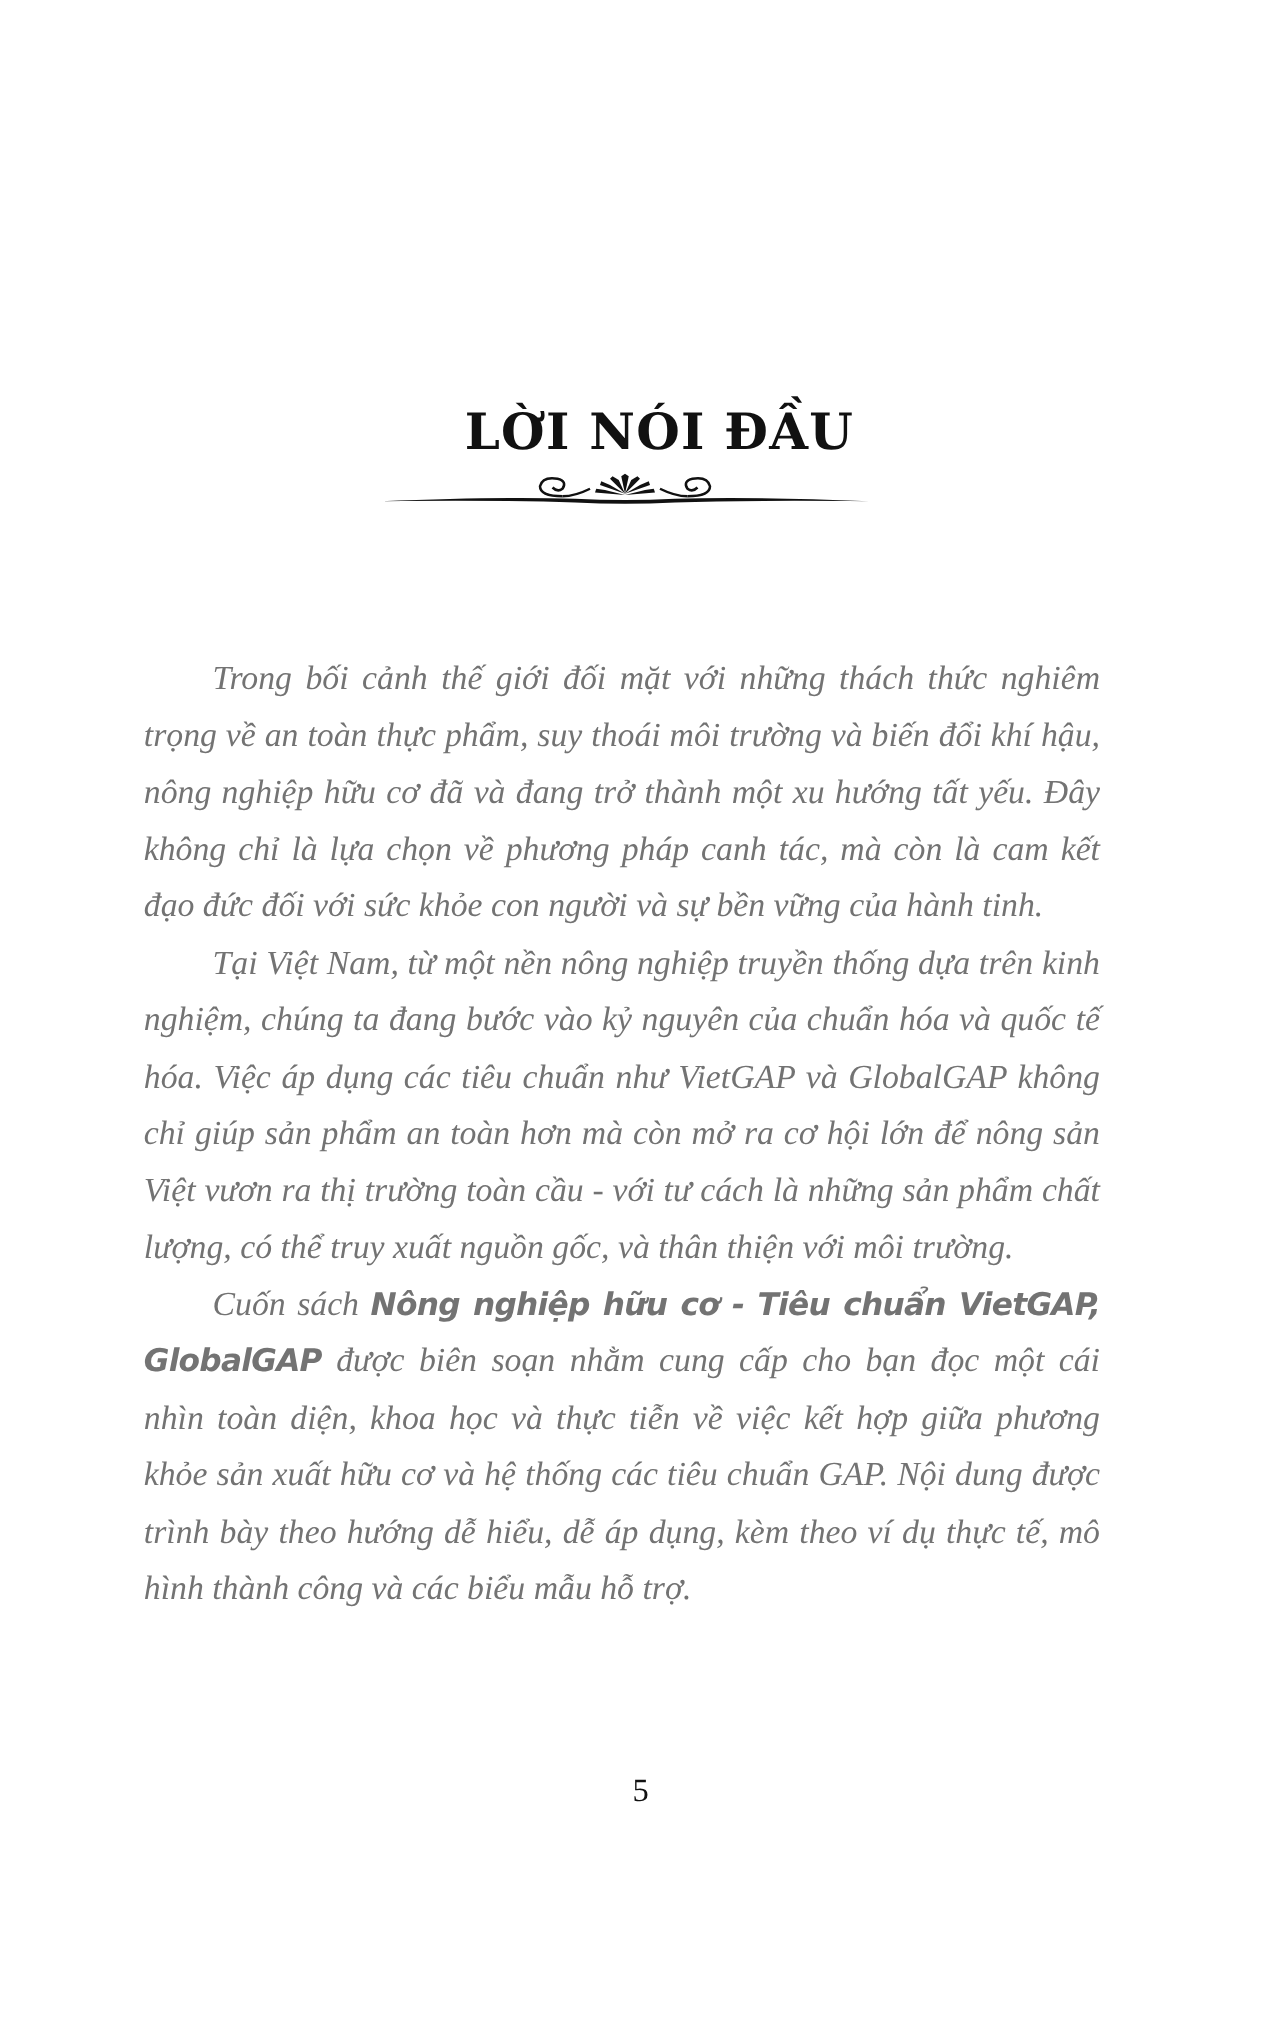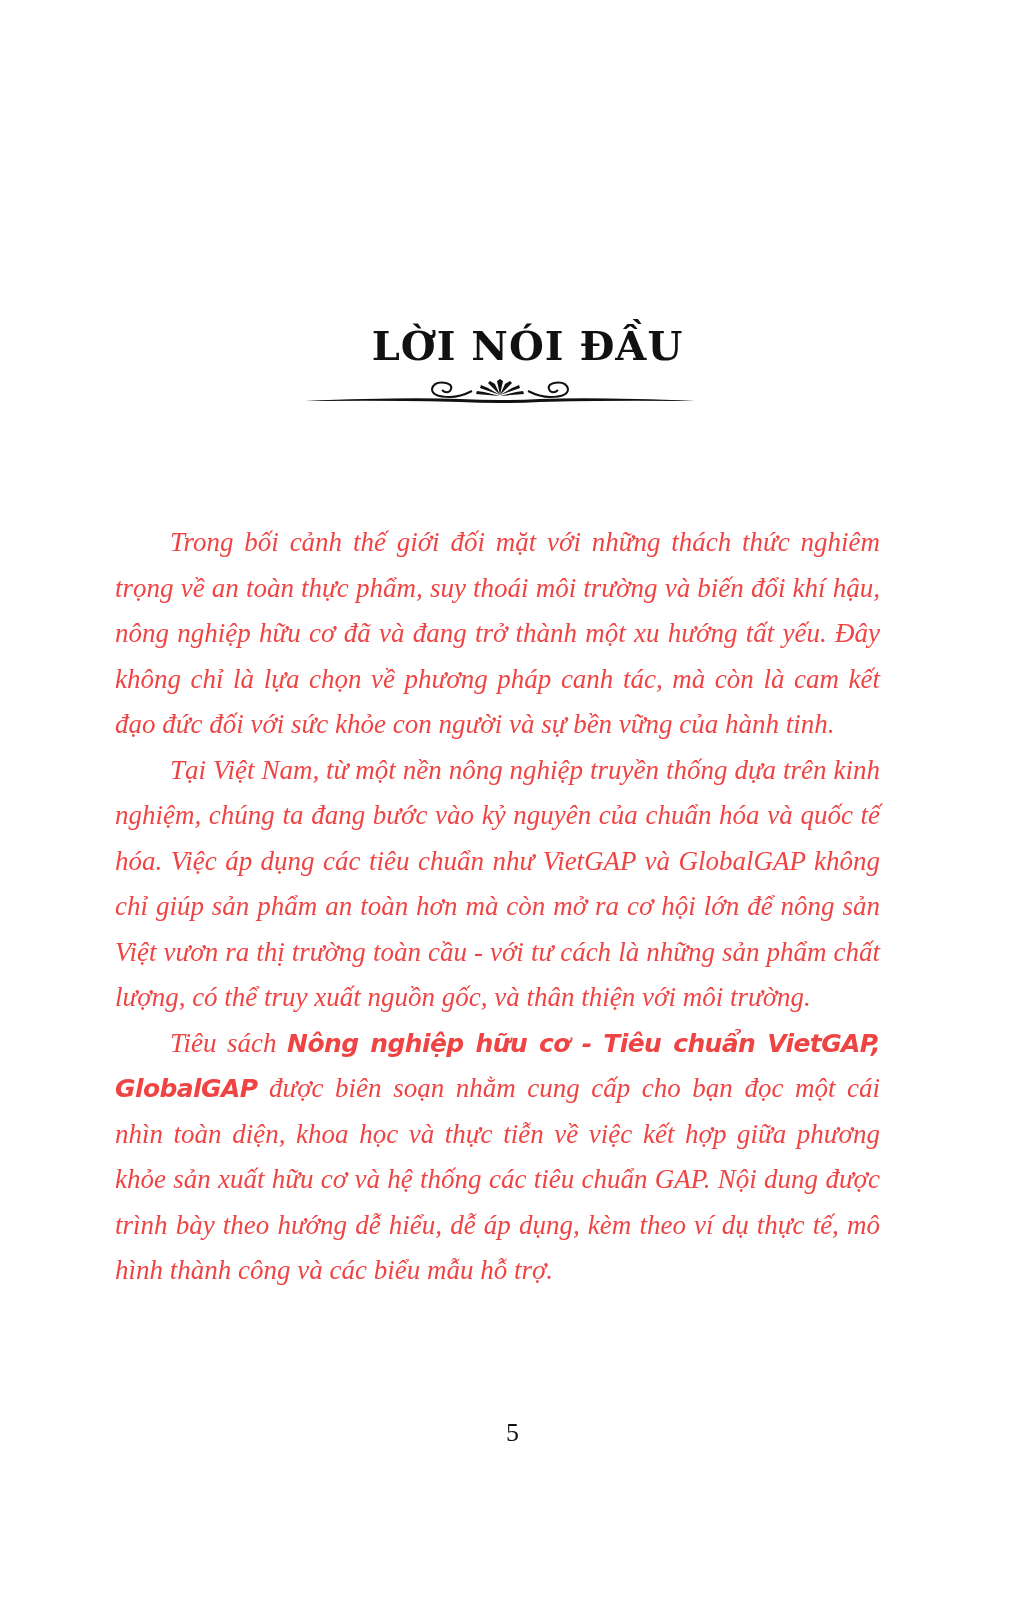--- a/index.html
+++ b/index.html
@@ -8,21 +8,21 @@
   .title {
     position: absolute; left: 0; right: 0; top: 322px; text-align: center;
     font-family: "DejaVu Serif", serif; font-weight: bold; font-size: 40px; letter-spacing: 1px;
     color: #111;
     margin-left: 30px;
   }
   .ornament { position: absolute; left: 300px; top: 375px; width: 400px; height: 40px; }
   .body-text {
     position: absolute; left: 115px; top: 520px; width: 765px;
     font-family: "Liberation Serif", serif; font-style: italic; font-size: 27px;
-    line-height: 45.5px; text-align: justify; color: #ef4444;
+    line-height: 45.5px; text-align: justify; color: #737373;
   }
   .body-text p { margin: 0 0 0 0; text-indent: 55px; }
   .body-text p + p { margin-top: 0; }
   .body-text b { font-style: italic; font-weight: bold; font-family: "DejaVu Sans", sans-serif; font-size: 25px; letter-spacing: -0.6px; }
   .page-number {
     position: absolute; left: 0; right: 0; top: 1418px; text-align: center;
     font-family: "Liberation Serif", serif; font-size: 26px; color: #111;
   }
 </style>
 </head>
@@ -44,17 +44,17 @@
       <path d="M200 20 L180 13 L181 10 L188 13 Z"></path>
       <path d="M200 20 L220 13 L219 10 L212 13 Z"></path>
       <path d="M200 21 L176 19 L177 16 L184 17 Z"></path>
       <path d="M200 21 L224 19 L223 16 L216 17 Z"></path>
     </g>
   </svg>
 
   <div class="body-text">
     <p>Trong bối cảnh thế giới đối mặt với những thách thức nghiêm trọng về an toàn thực phẩm, suy thoái môi trường và biến đổi khí hậu, nông nghiệp hữu cơ đã và đang trở thành một xu hướng tất yếu. Đây không chỉ là lựa chọn về phương pháp canh tác, mà còn là cam kết đạo đức đối với sức khỏe con người và sự bền vững của hành tinh.</p>
     <p>Tại Việt Nam, từ một nền nông nghiệp truyền thống dựa trên kinh nghiệm, chúng ta đang bước vào kỷ nguyên của chuẩn hóa và quốc tế hóa. Việc áp dụng các tiêu chuẩn như VietGAP và GlobalGAP không chỉ giúp sản phẩm an toàn hơn mà còn mở ra cơ hội lớn để nông sản Việt vươn ra thị trường toàn cầu - với tư cách là những sản phẩm chất lượng, có thể truy xuất nguồn gốc, và thân thiện với môi trường.</p>
-    <p><span>Tiêu sách </span><b>Nông nghiệp hữu cơ - Tiêu chuẩn VietGAP, GlobalGAP</b><span> được biên soạn nhằm cung cấp cho bạn đọc một cái nhìn toàn diện, khoa học và thực tiễn về việc kết hợp giữa phương khỏe sản xuất hữu cơ và hệ thống các tiêu chuẩn GAP. Nội dung được trình bày theo hướng dễ hiểu, dễ áp dụng, kèm theo ví dụ thực tế, mô hình thành công và các biểu mẫu hỗ trợ.</span></p>
+    <p><span>Cuốn sách </span><b>Nông nghiệp hữu cơ - Tiêu chuẩn VietGAP, GlobalGAP</b><span> được biên soạn nhằm cung cấp cho bạn đọc một cái nhìn toàn diện, khoa học và thực tiễn về việc kết hợp giữa phương khỏe sản xuất hữu cơ và hệ thống các tiêu chuẩn GAP. Nội dung được trình bày theo hướng dễ hiểu, dễ áp dụng, kèm theo ví dụ thực tế, mô hình thành công và các biểu mẫu hỗ trợ.</span></p>
   </div>
 
   <div class="page-number">5</div>
 </div>
 
 </body></html>

